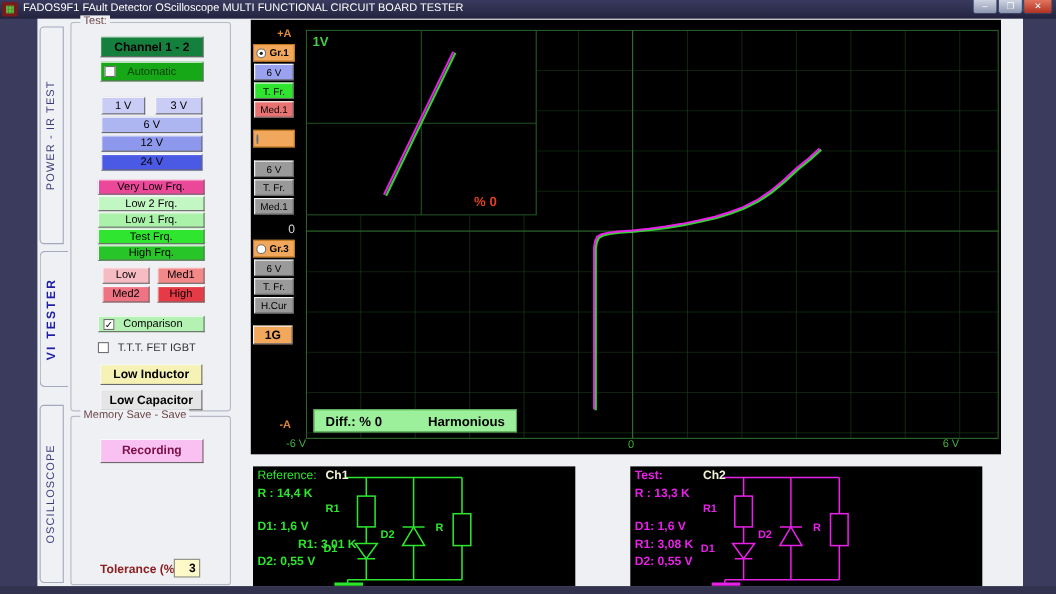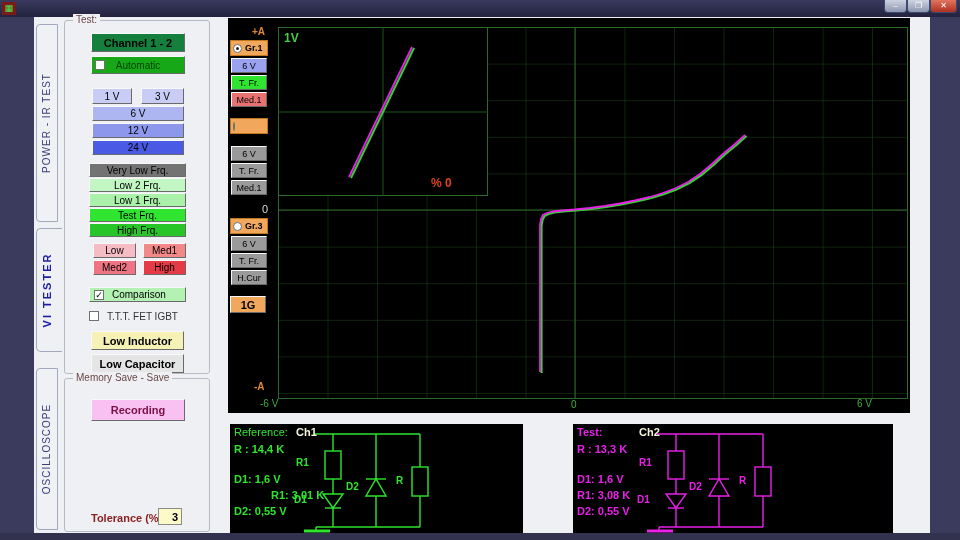--- a/index.html
+++ b/index.html
@@ -73,20 +73,21 @@
   .comp-label { position:absolute; font-size:10px; font-weight:bold; }
   svg { display:block; }
 </style>
 </head>
 <body>
 
 <div class="app">
 
   <div class="titlebar">
     <div class="app-icon">▦</div>
+    <div class="title-text">FADOS9F1  FAult Detector OScilloscope  MULTI  FUNCTIONAL  CIRCUIT  BOARD  TESTER</div>
     <div class="winbtn" style="left:884px;width:23px;">–</div>
     <div class="winbtn" style="left:907px;width:23px;">❐</div>
     <div class="winbtn close" style="left:930px;width:27px;">✕</div>
   </div>
 
   <div class="content-bg"></div>
 
   <div class="vtab" style="top:24px;height:198px;">
     <span>POWER - IR TEST</span>
     </div>
@@ -106,21 +107,21 @@
       <span class="chk" style="position:absolute;left:3px;top:3px;"></span>
       <span>Automatic</span>
     </div>
 
     <div class="b3d" style="left:27px;top:67px;width:40px;height:16px;background:#c9cdf6;">1 V</div>
     <div class="b3d" style="left:76px;top:67px;width:43px;height:16px;background:#c9cdf6;">3 V</div>
     <div class="b3d" style="left:27px;top:85px;width:92px;height:15px;background:#aeb6f2;">6 V</div>
     <div class="b3d" style="left:27px;top:102px;width:92px;height:15px;background:#8d97ec;">12 V</div>
     <div class="b3d" style="left:27px;top:119px;width:92px;height:15px;background:#4a5ae4;">24 V</div>
 
-    <div class="b3d" style="left:24px;top:142px;width:97px;height:14px;background:#737373;">Very Low Frq.</div>
+    <div class="b3d" style="left:24px;top:142px;width:97px;height:14px;background:#ec4899;">Very Low Frq.</div>
     <div class="b3d" style="left:24px;top:157px;width:97px;height:14px;background:#c2f6c2;">Low 2 Frq.</div>
     <div class="b3d" style="left:24px;top:172px;width:97px;height:14px;background:#aaf2aa;">Low 1 Frq.</div>
     <div class="b3d" style="left:24px;top:187px;width:97px;height:14px;background:#2fe52f;">Test Frq.</div>
     <div class="b3d" style="left:24px;top:202px;width:97px;height:14px;background:#28c528;">High Frq.</div>
 
     <div class="b3d" style="left:28px;top:222px;width:43px;height:15px;background:#f6bcc4;">Low</div>
     <div class="b3d" style="left:78px;top:222px;width:43px;height:15px;background:#f28888;">Med1</div>
     <div class="b3d" style="left:28px;top:239px;width:43px;height:15px;background:#ee7484;">Med2</div>
     <div class="b3d" style="left:78px;top:239px;width:43px;height:15px;background:#e63a46;">High</div>
 
@@ -198,20 +199,24 @@
       <rect width="210" height="169" fill="#000"></rect>
       <rect x="0.5" y="0.5" width="209" height="168" fill="none" stroke="#2d6b2d"></rect>
       <line x1="105" y1="0" x2="105" y2="169" stroke="#1f521f"></line>
       <line x1="0" y1="85" x2="210" y2="85" stroke="#1f521f"></line>
       <polyline fill="none" stroke="#35d035" stroke-width="2" points="73,151 136,21"></polyline>
       <polyline fill="none" stroke="#e820e8" stroke-width="1.8" points="71,150 134,20"></polyline>
     </svg>
     <div class="glabel" style="left:56px;top:13px;color:#44cc44;font-size:12px;font-weight:bold;">1V</div>
     <div class="glabel red" style="left:203px;top:158px;font-size:12px;">% 0</div>
 
+    <div class="diffbox">
+      <span>Diff.:  % 0</span>
+      <span>Harmonious</span>
+    </div>
 
     <div class="glabel green" style="left:32px;top:380px;">-6 V</div>
     <div class="glabel green" style="left:343px;top:381px;">0</div>
     <div class="glabel green" style="left:629px;top:380px;">6 V</div>
   </div>
 
   <div class="circ-panel" style="left:230px;width:293px;">
     <svg width="300" height="109" viewBox="0 0 300 109" style="position:absolute;left:0;top:0;">
       <g fill="none" stroke="#2ee52e" stroke-width="1.4">
         <path d="M84 10 H190"></path>

